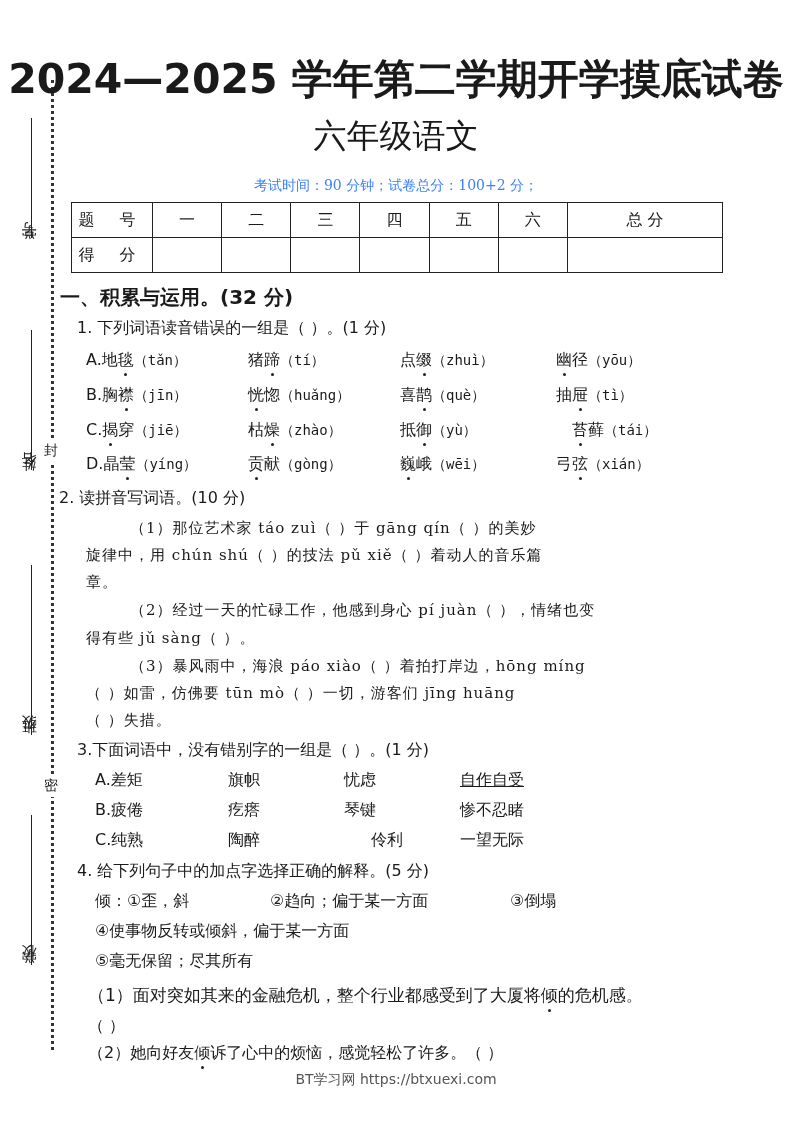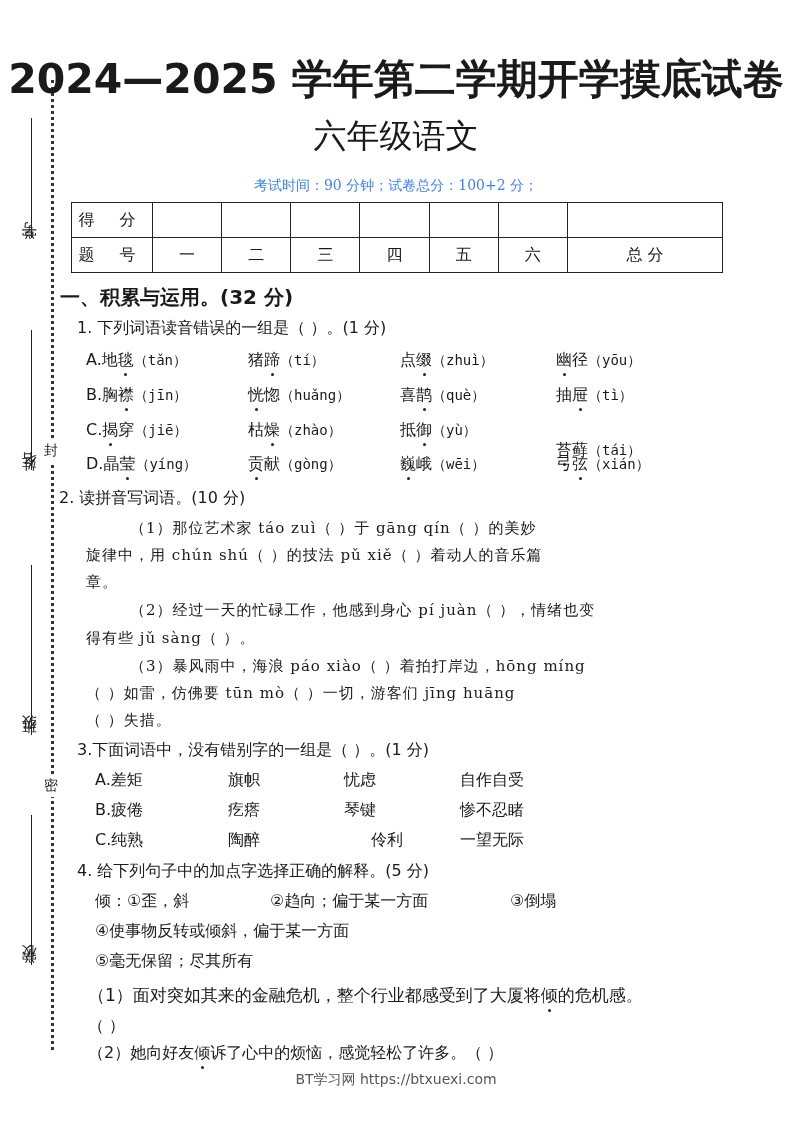--- a/index.html
+++ b/index.html
@@ -52,80 +52,80 @@
 <div class="vline" style="top:815px;height:150px;"></div>
 <div class="vlabel" style="left:20px;top:968px;">学校</div>
 
 <div class="title sans">2024—2025 学年第二学期开学摸底试卷</div>
 <div class="subtitle sans">六年级语文</div>
 <div class="info">考试时间：90 分钟；试卷总分：100+2 分；</div>
 
 <table class="score">
   <tbody>
       <tr>
+    <td class="head">题 号</td>
+    <td>一</td>
+    <td>二</td>
+    <td>三</td>
+    <td>四</td>
+    <td>五</td>
+    <td>六</td>
+    <td>总 分</td>
+  </tr>
+  <tr>
     <td class="head">得 分</td>
     <td></td>
     <td></td>
     <td></td>
     <td></td>
     <td></td>
     <td></td>
     <td></td>
-  </tr>
-  <tr>
-    <td class="head">题 号</td>
-    <td>一</td>
-    <td>二</td>
-    <td>三</td>
-    <td>四</td>
-    <td>五</td>
-    <td>六</td>
-    <td>总 分</td>
   </tr>
 </tbody>
   </table>
 
 <div class="sec sans" style="top:284px;">一、积累与运用。(32 分)</div>
 
 <div class="q sans" style="left:77px;top:318px;">1. 下列词语读音错误的一组是（          ）。(1 分)</div>
 
 <div id="q1rows">
     <div class="opt sans" style="left: 86px; top: 350px;"><span>A.地</span><span class="dot">毯</span><span></span><span class="py">（tǎn）</span></div>
     <div class="opt sans" style="left: 248px; top: 350px;"><span>猪</span><span class="dot">蹄</span><span></span><span class="py">（tí）</span></div>
     <div class="opt sans" style="left: 400px; top: 350px;"><span>点</span><span class="dot">缀</span><span></span><span class="py">（zhuì）</span></div>
     <div class="opt sans" style="left: 556px; top: 350px;"><span></span><span class="dot">幽</span><span>径</span><span class="py">（yōu）</span></div>
     <div class="opt sans" style="left: 86px; top: 385px;"><span>B.胸</span><span class="dot">襟</span><span></span><span class="py">（jīn）</span></div>
     <div class="opt sans" style="left: 248px; top: 385px;"><span></span><span class="dot">恍</span><span>惚</span><span class="py">（huǎng）</span></div>
     <div class="opt sans" style="left: 400px; top: 385px;"><span>喜</span><span class="dot">鹊</span><span></span><span class="py">（què）</span></div>
     <div class="opt sans" style="left: 556px; top: 385px;"><span>抽</span><span class="dot">屉</span><span></span><span class="py">（tì）</span></div>
     <div class="opt sans" style="left: 86px; top: 420px;"><span>C.</span><span class="dot">揭</span><span>穿</span><span class="py">（jiē）</span></div>
     <div class="opt sans" style="left: 248px; top: 420px;"><span>枯</span><span class="dot">燥</span><span></span><span class="py">（zhào）</span></div>
     <div class="opt sans" style="left: 400px; top: 420px;"><span>抵</span><span class="dot">御</span><span></span><span class="py">（yù）</span></div>
-    <div class="opt sans" style="left: 556px; top: 420px; margin-top: 20px;"><span></span><span class="dot">苔</span><span>藓</span><span class="py">（tái）</span></div>
+    <div class="opt sans" style="left: 572px; top: 420px;"><span></span><span class="dot">苔</span><span>藓</span><span class="py">（tái）</span></div>
     <div class="opt sans" style="left: 86px; top: 454px;"><span>D.晶</span><span class="dot">莹</span><span></span><span class="py">（yíng）</span></div>
     <div class="opt sans" style="left: 248px; top: 454px;"><span></span><span class="dot">贡</span><span>献</span><span class="py">（gòng）</span></div>
     <div class="opt sans" style="left: 400px; top: 454px;"><span></span><span class="dot">巍</span><span>峨</span><span class="py">（wēi）</span></div>
     <div class="opt sans" style="left: 556px; top: 454px;"><span>弓</span><span class="dot">弦</span><span></span><span class="py">（xián）</span></div>
   </div>
 
 <div class="q sans" style="left:59px;top:488px;">2. 读拼音写词语。(10 分)</div>
 <div class="body" style="left:130px;top:519px;">（1）那位艺术家 táo zuì（          ）于 gāng  qín（          ）的美妙</div>
 <div class="body" style="left:86px;top:546px;">旋律中，用 chún shú（          ）的技法 pǔ xiě（          ）着动人的音乐篇</div>
 <div class="body" style="left:86px;top:573px;">章。</div>
 <div class="body" style="left:130px;top:601px;">（2）经过一天的忙碌工作，他感到身心 pí  juàn（          ），情绪也变</div>
 <div class="body" style="left:86px;top:629px;">得有些 jǔ sàng（          ）。</div>
 <div class="body" style="left:130px;top:657px;">（3）暴风雨中，海浪 páo xiào（          ）着拍打岸边，hōng  míng</div>
 <div class="body" style="left:86px;top:684px;">（          ）如雷，仿佛要 tūn mò（          ）一切，游客们 jīng huāng</div>
 <div class="body" style="left:86px;top:711px;">（          ）失措。</div>
 
 <div class="q sans" style="left:77px;top:740px;">3.下面词语中，没有错别字的一组是（          ）。(1 分)</div>
 <div class="opt sans" style="left:95px;top:770px;">A.差矩</div>
 <div class="opt sans" style="left:228px;top:770px;">旗帜</div>
 <div class="opt sans" style="left:344px;top:770px;">忧虑</div>
-<div class="opt sans" style="left:460px;top:770px;">自作自受</div>
+<div class="opt sans" style="left:460px;top:770px;text-decoration:underline;">自作自受</div>
 <div class="opt sans" style="left:95px;top:800px;">B.疲倦</div>
 <div class="opt sans" style="left:228px;top:800px;">疙瘩</div>
 <div class="opt sans" style="left:344px;top:800px;">琴键</div>
 <div class="opt sans" style="left:460px;top:800px;">惨不忍睹</div>
 <div class="opt sans" style="left:95px;top:830px;">C.纯熟</div>
 <div class="opt sans" style="left:228px;top:830px;">陶醉</div>
 <div class="opt sans" style="left:344px;top:830px;margin-left:27px;">伶利</div>
 <div class="opt sans" style="left:460px;top:830px;">一望无际</div>
 
 <div class="q sans" style="left:77px;top:861px;">4. 给下列句子中的加点字选择正确的解释。(5 分)</div>

